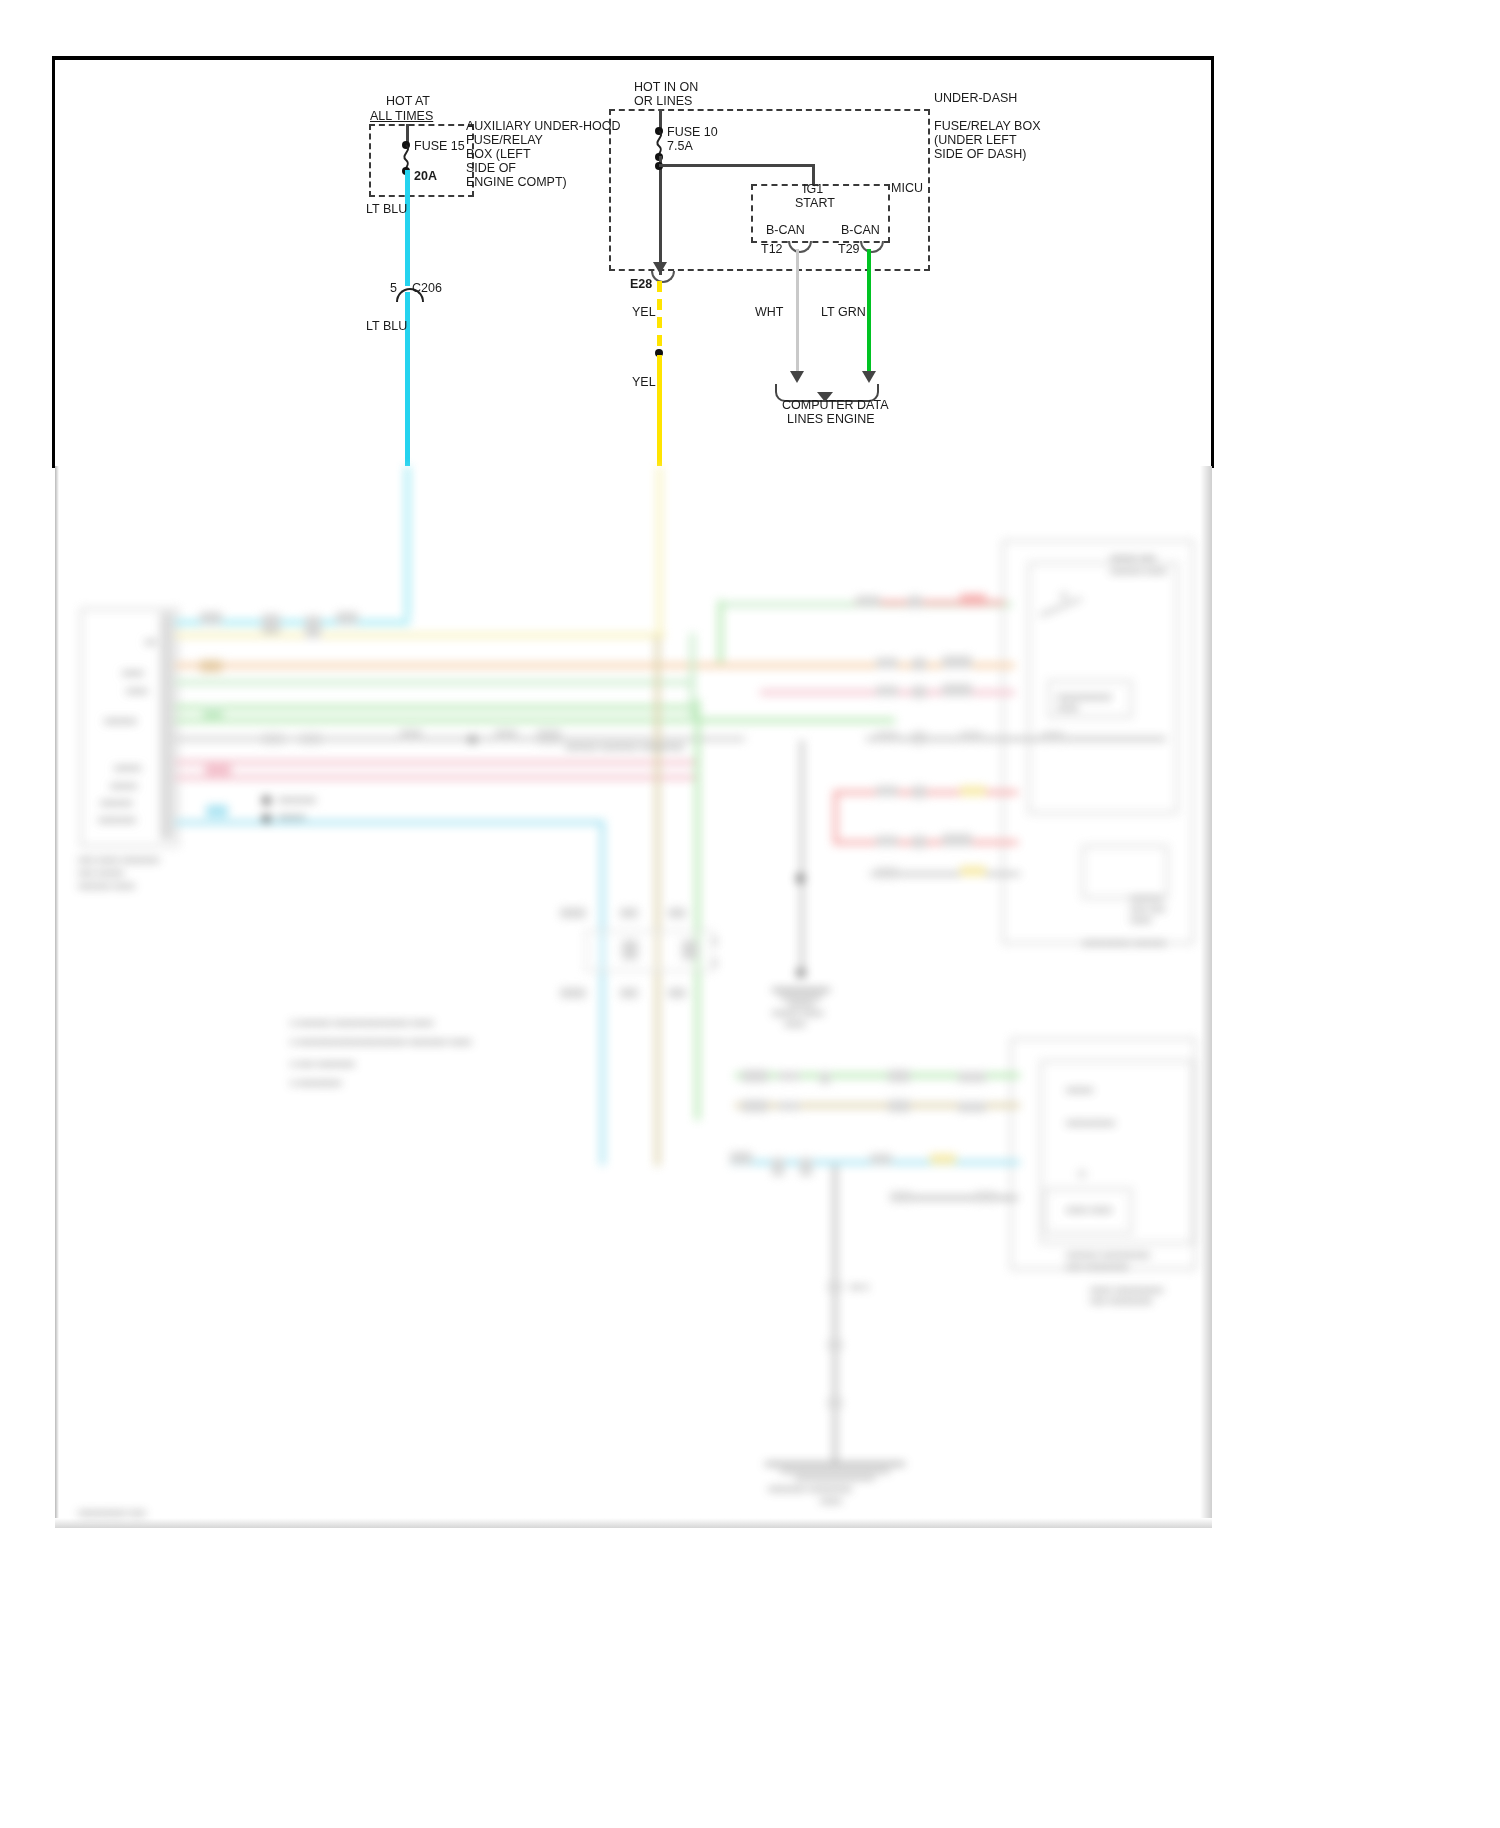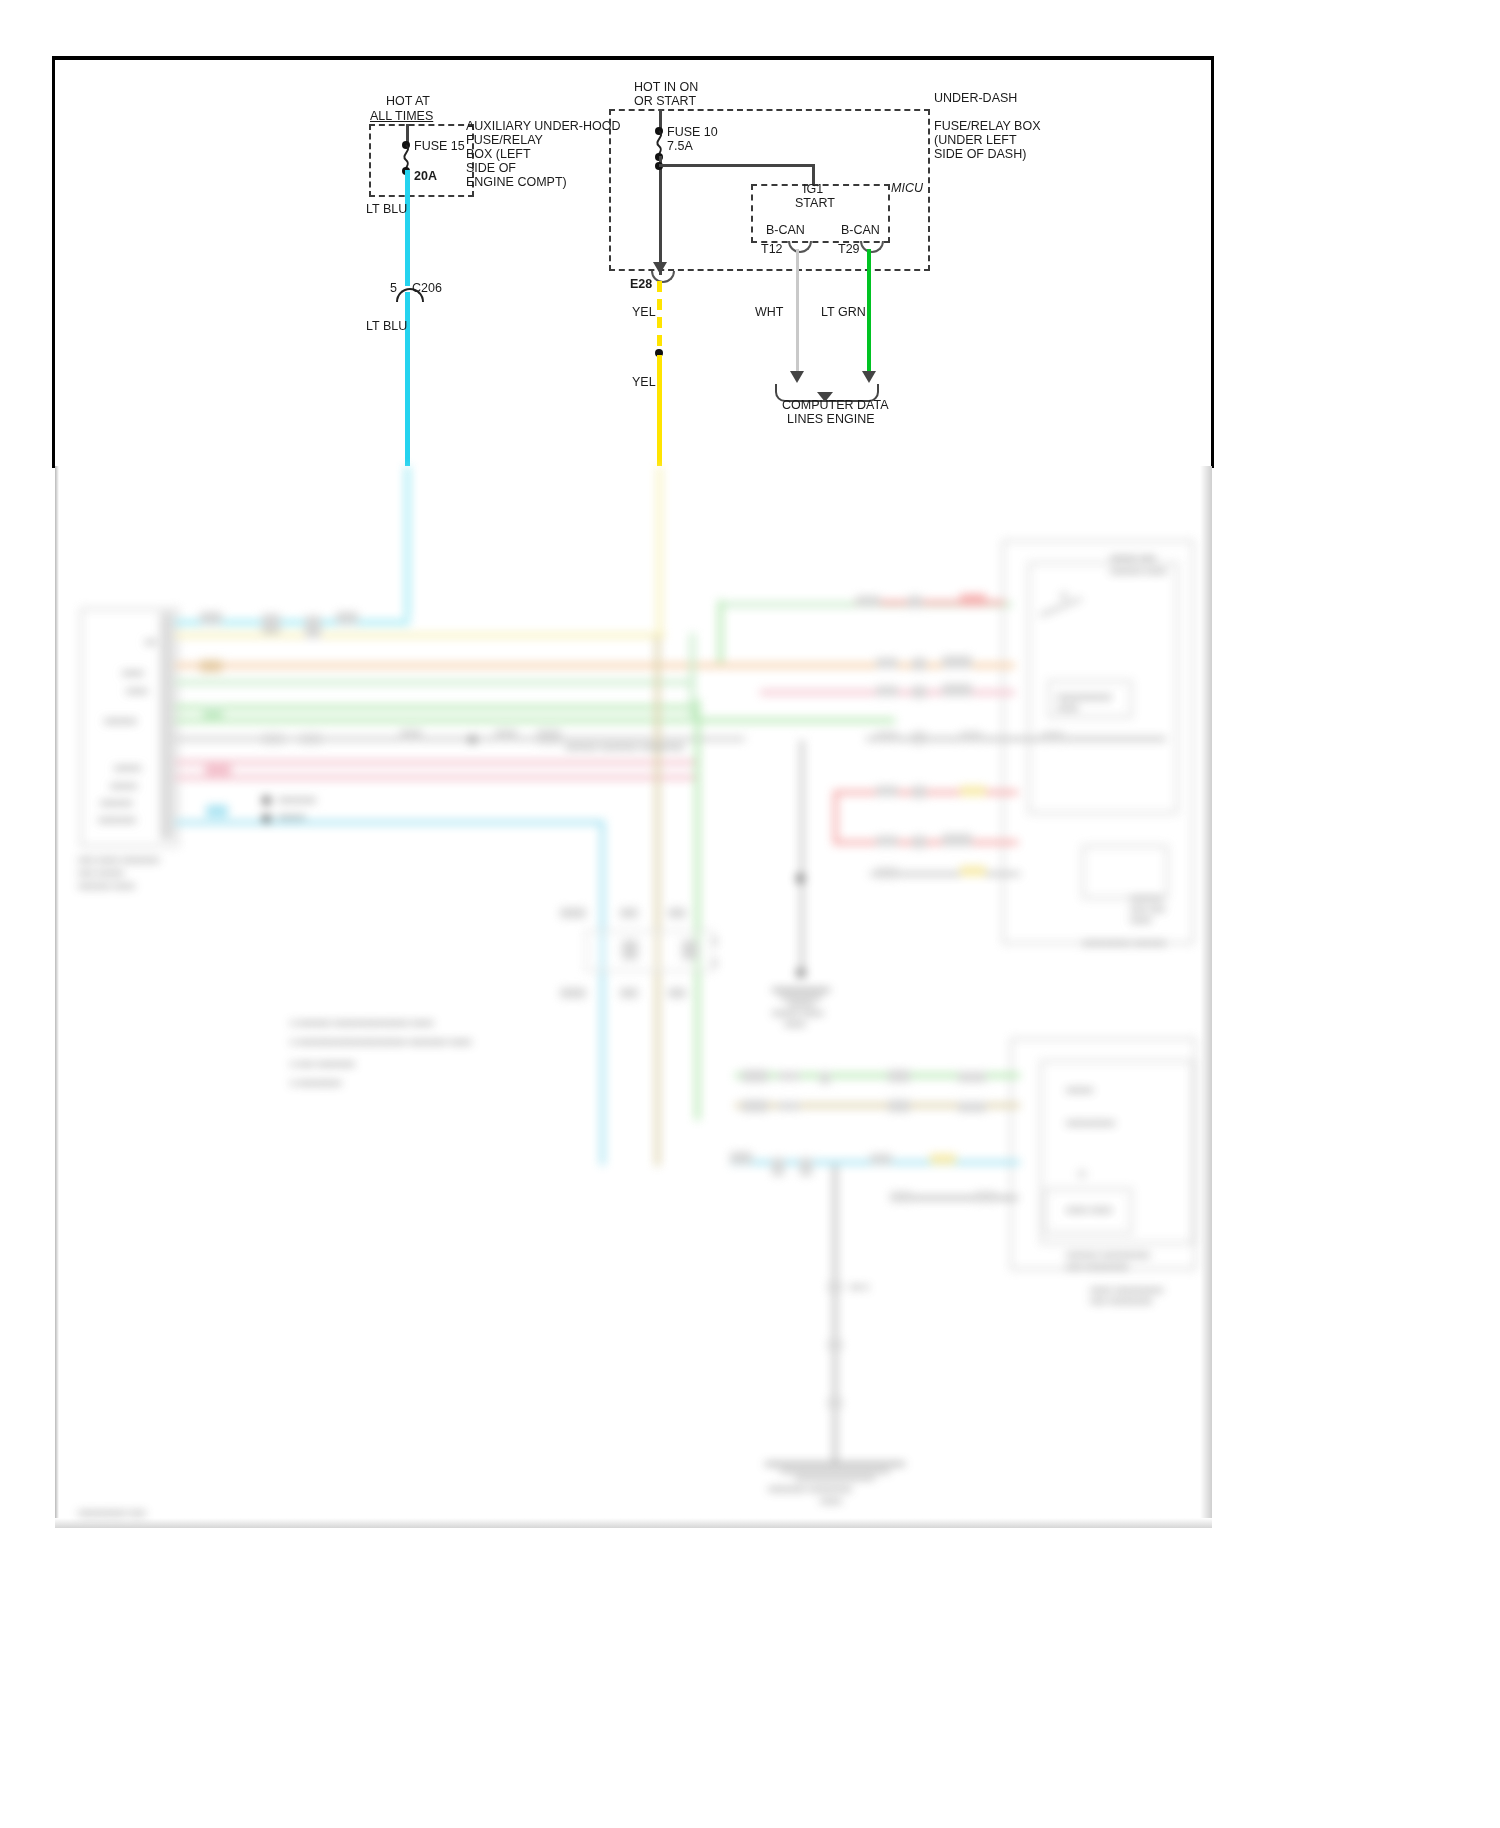--- a/index.html
+++ b/index.html
@@ -96,21 +96,21 @@
   <div class="txt t12" style="left:366px;top:202px;">LT BLU</div>
 
   <div class="arc" style="left:396px;top:288px;"></div>
   <div class="txt t12" style="left:390px;top:281px;">5</div>
   <div class="txt t12" style="left:412px;top:281px;">C206</div>
 
   <div class="wire v" style="left:405px;top:292px;height:180px;background:#24d3ef;width:5px;"></div>
   <div class="txt t12" style="left:366px;top:319px;">LT BLU</div>
 
   <div class="txt t12" style="left:634px;top:80px;">HOT IN ON</div>
-  <div class="txt t12" style="left:634px;top:94px;">OR START</div>
+  <div class="txt t12" style="left:634px;top:94px;">OR LINES</div>
 
   <div class="dbox" style="left:609px;top:109px;width:321px;height:162px;"></div>
 
   <div class="txt t12" style="left:934px;top:91px;">UNDER-DASH</div>
   <div class="txt t12" style="left:934px;top:119px;">FUSE/RELAY BOX</div>
   <div class="txt t12" style="left:934px;top:133px;">(UNDER LEFT</div>
   <div class="txt t12" style="left:934px;top:147px;">SIDE OF DASH)</div>
 
   <div class="wire v blk" style="left:659px;top:109px;height:24px;"></div>
   <div class="dot" style="left:655px;top:127px;"></div>
@@ -121,21 +121,21 @@
 
   <div class="txt t12" style="left:667px;top:125px;">FUSE 10</div>
   <div class="txt t12" style="left:667px;top:139px;">7.5A</div>
 
   <div class="wire v blk" style="left:659px;top:156px;height:119px;"></div>
   <div class="dot" style="left:655px;top:162px;"></div>
   <div class="wire h blk" style="left:659px;top:164px;width:156px;"></div>
   <div class="wire v blk" style="left:812px;top:164px;height:21px;"></div>
 
   <div class="dbox" style="left:751px;top:184px;width:139px;height:59px;"></div>
-  <div class="txt t12" style="left:891px;top:181px;font-style:italic;">MICU</div>
+  <div class="txt t12" style="left:891px;top:181px;">MICU</div>
   <div class="txt t12" style="left:803px;top:182px;">IG1</div>
   <div class="txt t12" style="left:795px;top:196px;">START</div>
   <div class="txt t12" style="left:766px;top:223px;">B-CAN</div>
   <div class="txt t12" style="left:841px;top:223px;">B-CAN</div>
 
   <div class="arc-dn" style="left:788px;top:241px;"></div>
   <div class="txt t12" style="left:761px;top:242px;">T12</div>
   <div class="wire v" style="left:796px;top:249px;height:126px;background:#c9c9c9;width:3px;"></div>
   <div class="txt t12" style="left:755px;top:305px;">WHT</div>
   <div class="arrow-dn" style="left:790px;top:371px;"></div>

